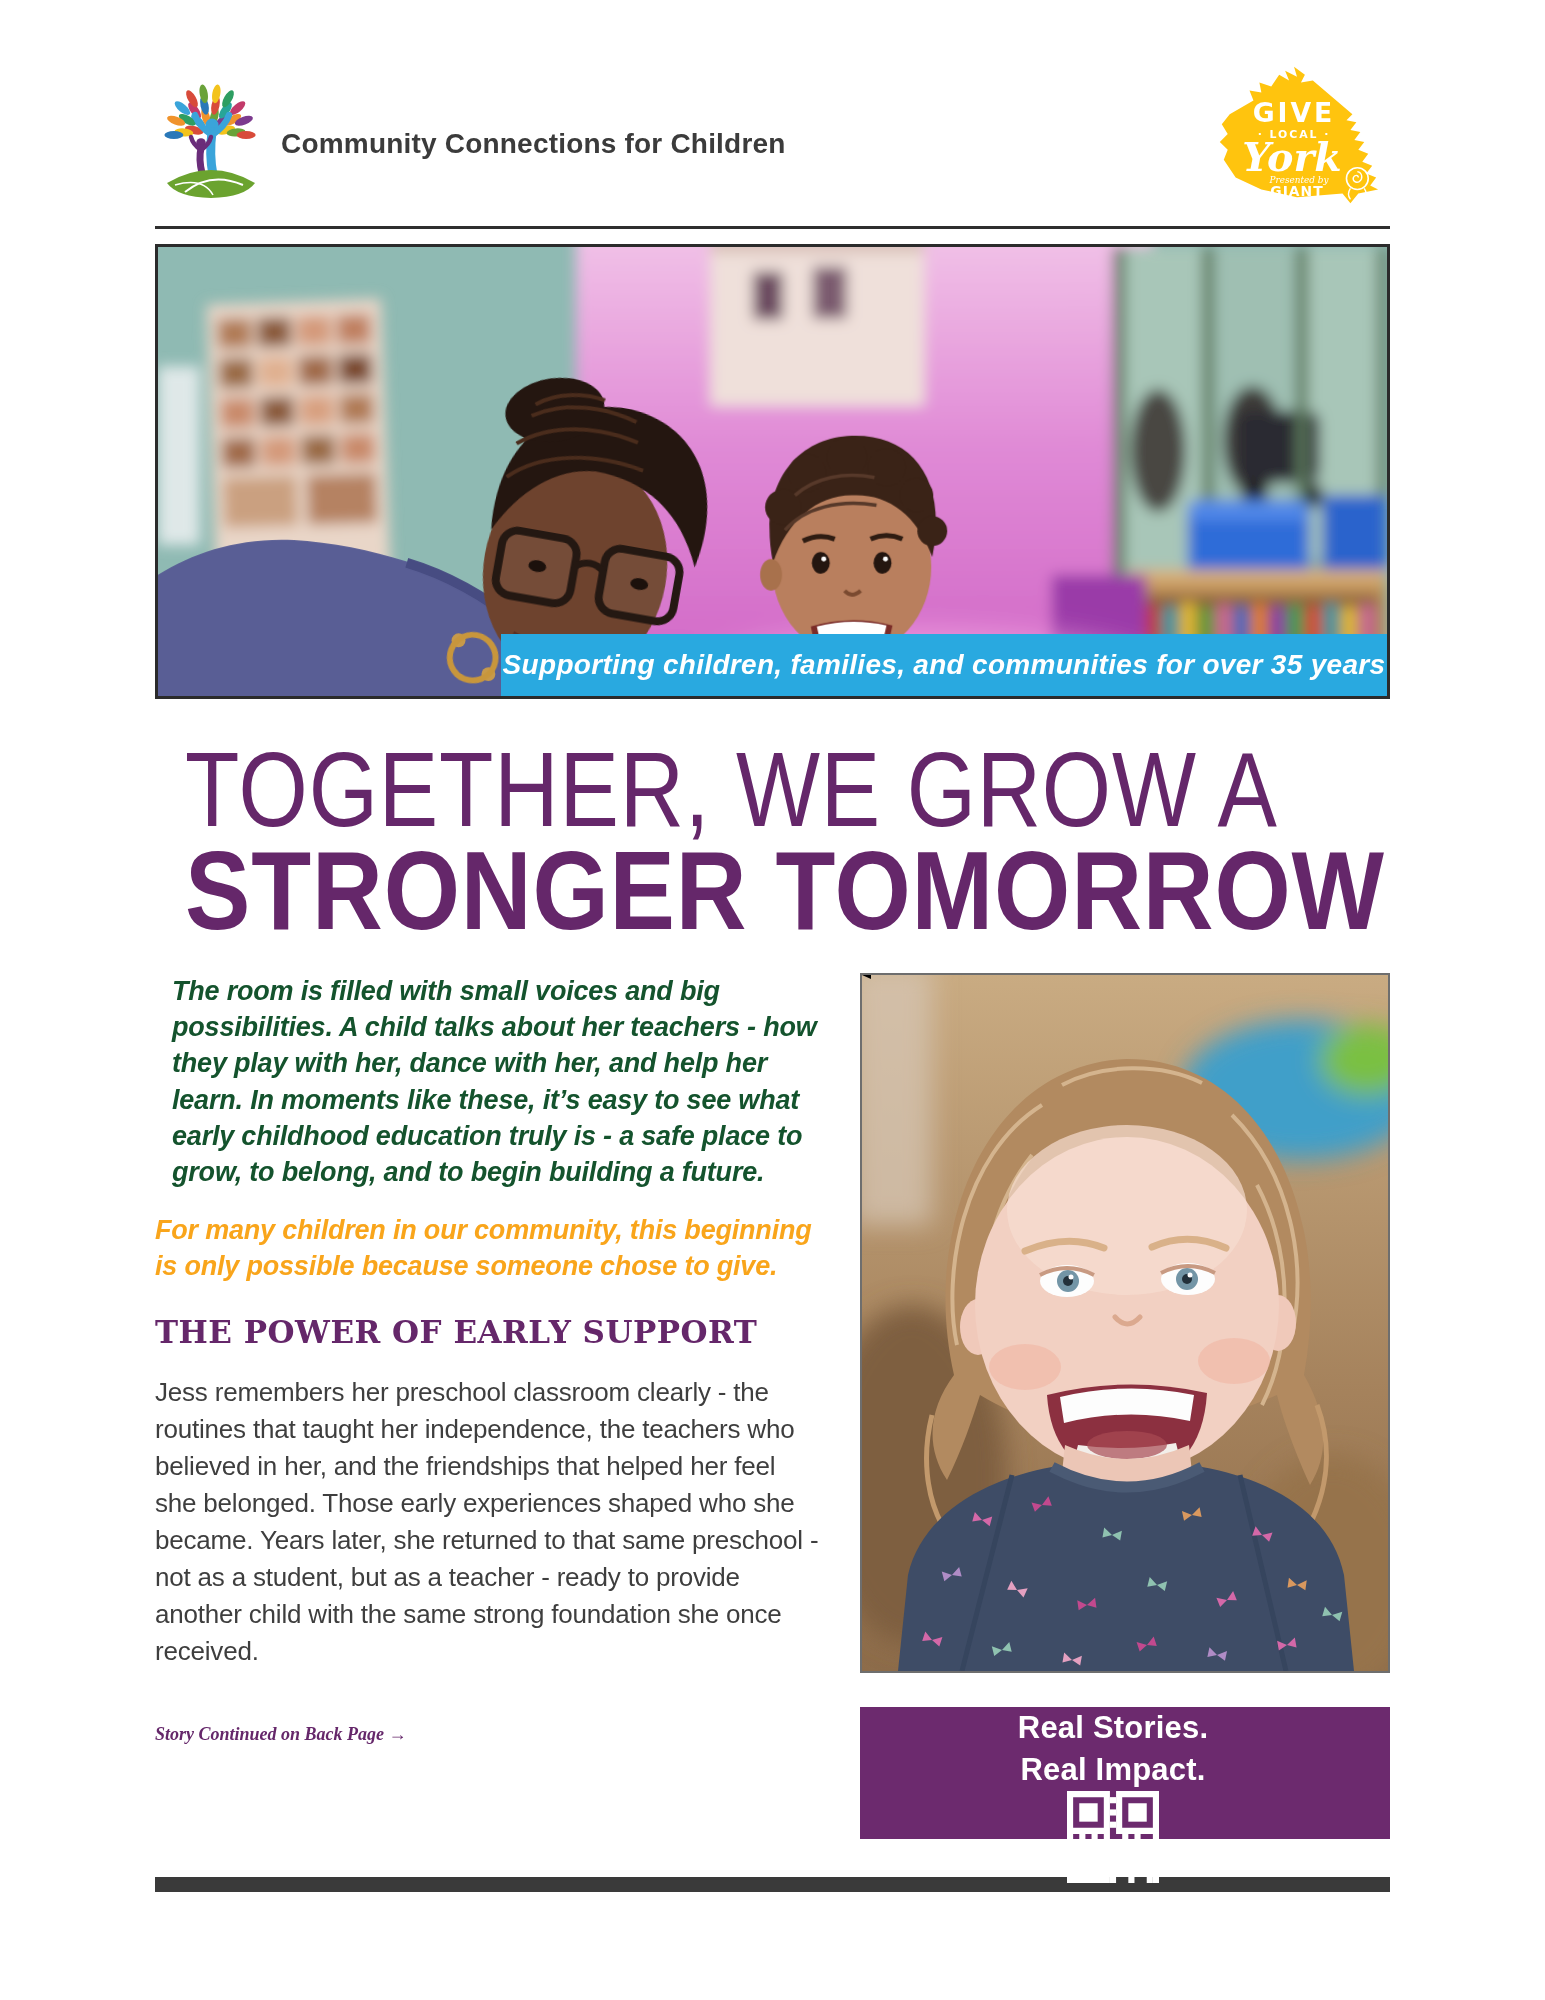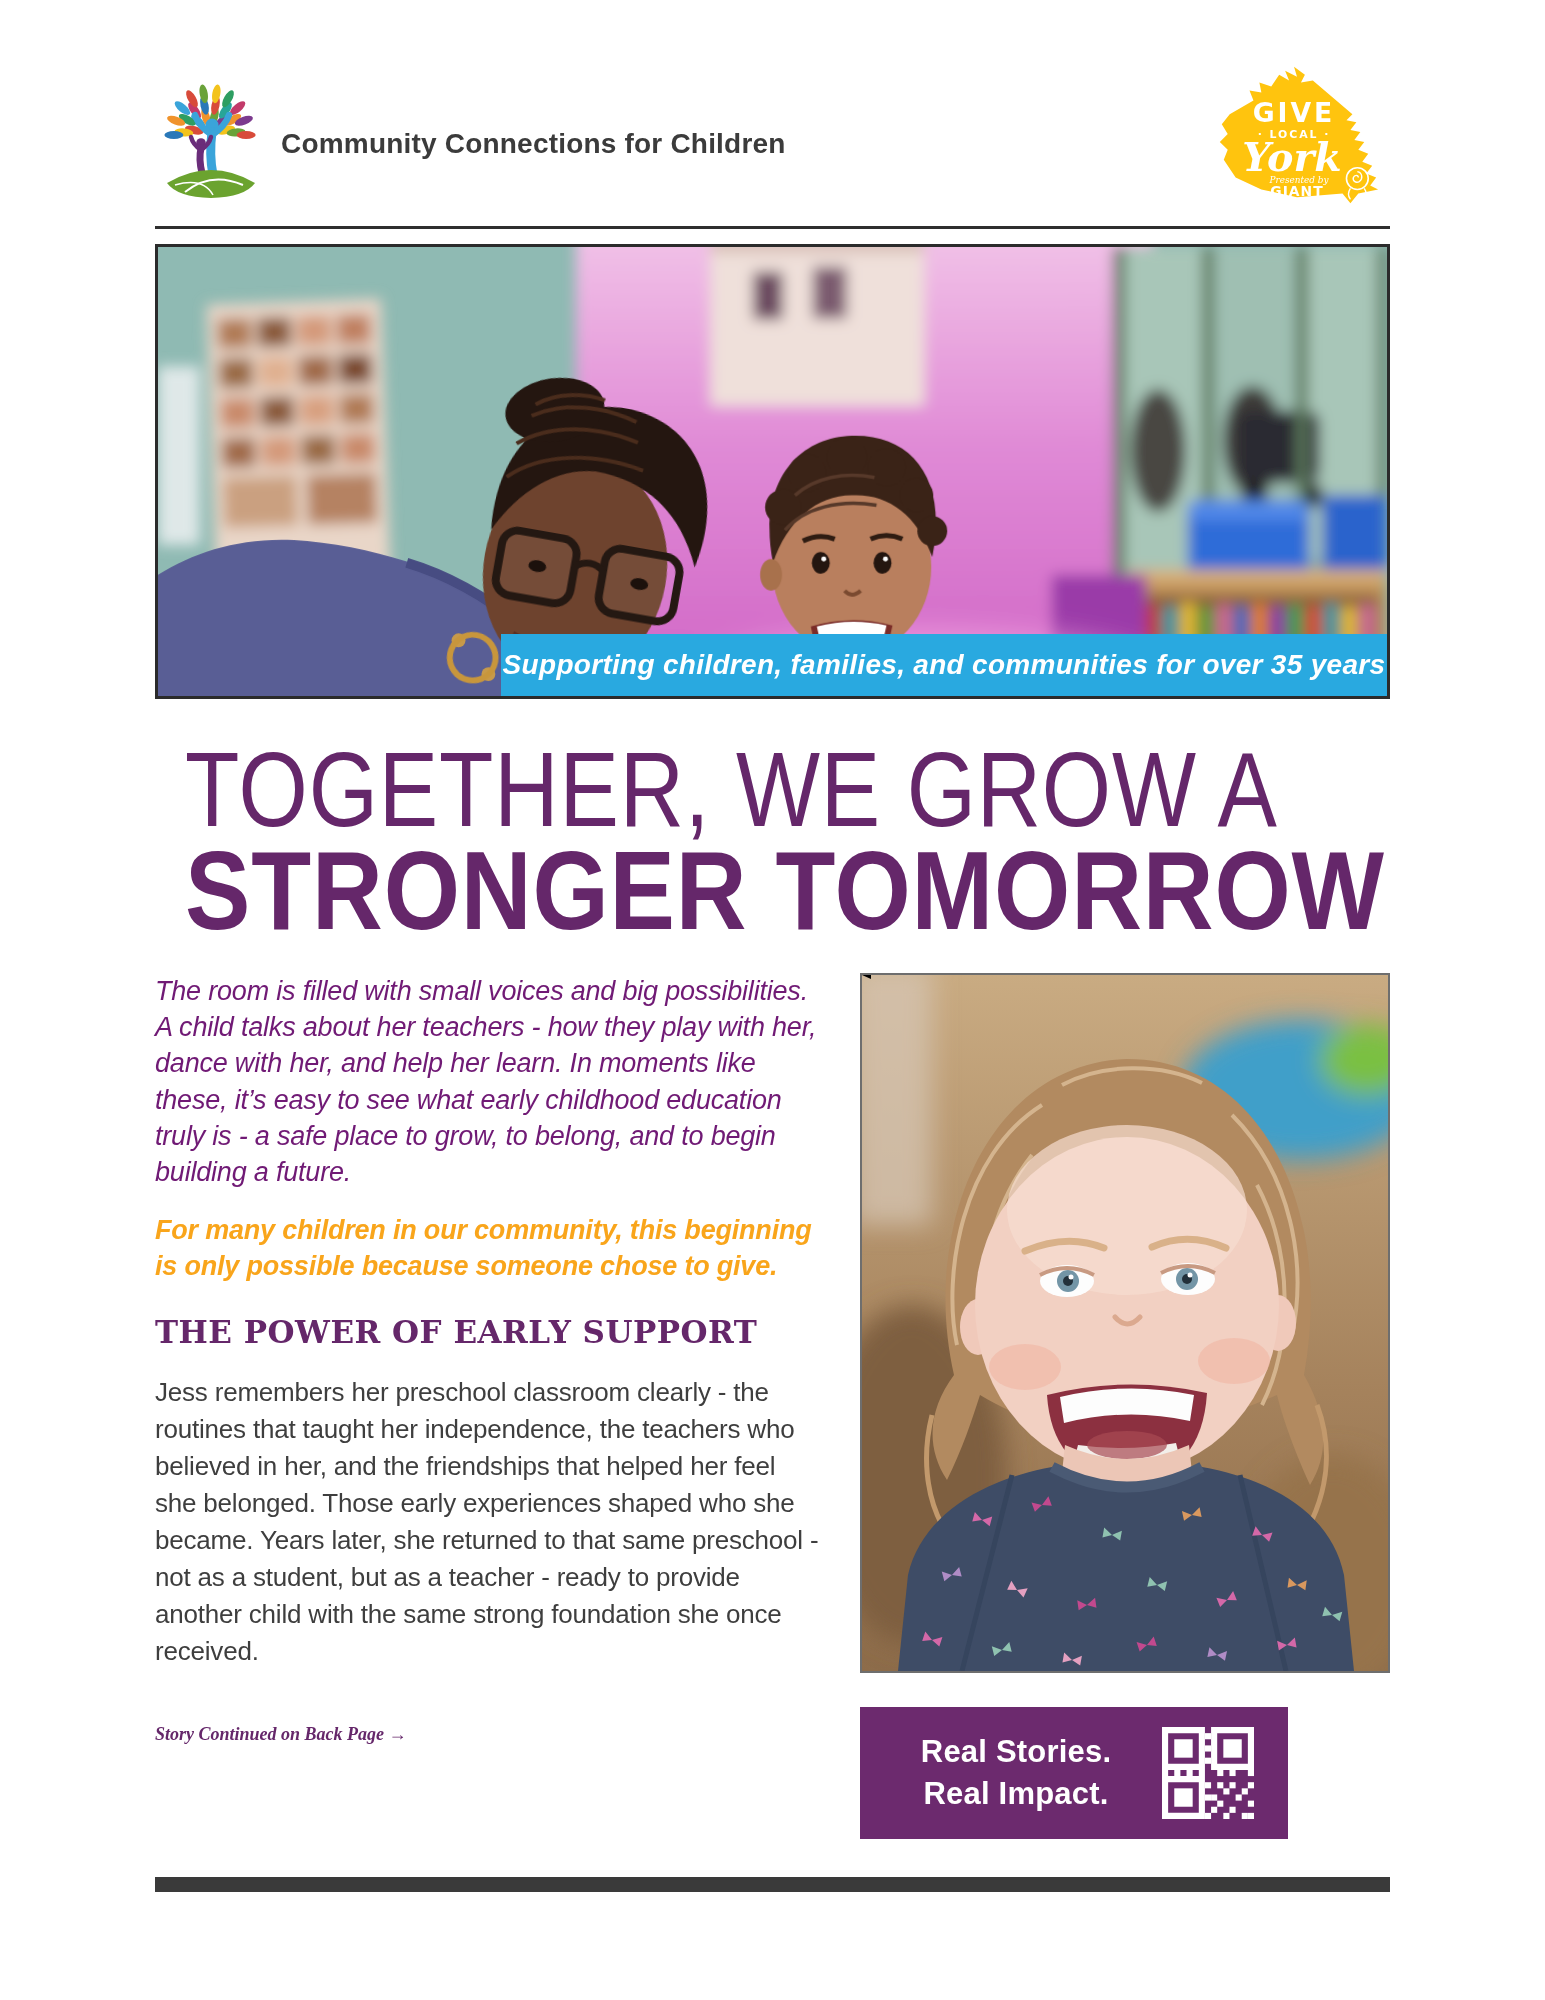--- a/index.html
+++ b/index.html
@@ -38,35 +38,35 @@
   .hl-line2 span { display:inline-block; font-size:112px; font-weight:700;
       transform:scaleX(0.875); transform-origin:left center; letter-spacing:1px; }
   .hl-line1 { height:100px; display:flex; align-items:center; }
   .hl-line2 { height:104px; display:flex; align-items:center; }
 
   
   .columns { display:flex; gap:40px; margin-top:30px; }
   .col-left { width:665px; }
   .col-right { width:530px; }
 
-  .p-blue { color:#701a75; font-weight:400; font-style:italic; font-size:27px;
-            line-height:1.34; margin:0 0 22px 0; letter-spacing:-0.2px; }
+  .p-blue { color:#14532d; font-weight:700; font-style:italic; font-size:27px;
+            line-height:1.34; margin:0 0 22px 17px; letter-spacing:-0.2px; }
   .p-gold { color:#f9a51b; font-weight:700; font-style:italic; font-size:27px;
             line-height:1.34; margin:8px 0 30px 0; letter-spacing:-0.2px; }
   .section-heading { font-family:"DejaVu Serif","Liberation Serif",serif; font-weight:700;
             color:#65276a; font-size:31px; letter-spacing:0.5px; margin:30px 0 24px 0; }
   .p-body { color:#3e3e3e; font-size:26px; line-height:1.42; margin:0 0 34px 0; letter-spacing:-0.2px; }
   .continued { font-family:Liberation Serif, serif; font-style:italic; font-weight:700;
             color:#65276a; font-size:18px; margin-top:54px; }
 
   .side-photo { width:530px; height:700px; border:2px solid #6e6e6e; background:#a5825c; }
   .side-photo svg { display:block; width:100%; height:100%; }
 
-  .impact-box { margin-top:34px; width:428px; height:132px; background:#6c2a6e;
-    display:flex; align-items:center; padding:0 34px 0 10px; }
+  .impact-box { margin-top:34px; width:530px; height:132px; background:#6c2a6e;
+    display:flex; align-items:center; padding:0 34px 0 10px;flex-direction:column; }
   .impact-text { flex:1; text-align:center; color:#ffffff; font-weight:700;
     font-size:31px; line-height:1.35; letter-spacing:0.2px; }
   .qr { width:92px; height:92px; flex:0 0 92px; }
 
   .bottom-bar { width:1235px; height:15px; background:#3a3a3a; margin-top:38px; }
 </style>
 </head>
 <body>
 
 <div class="page">

